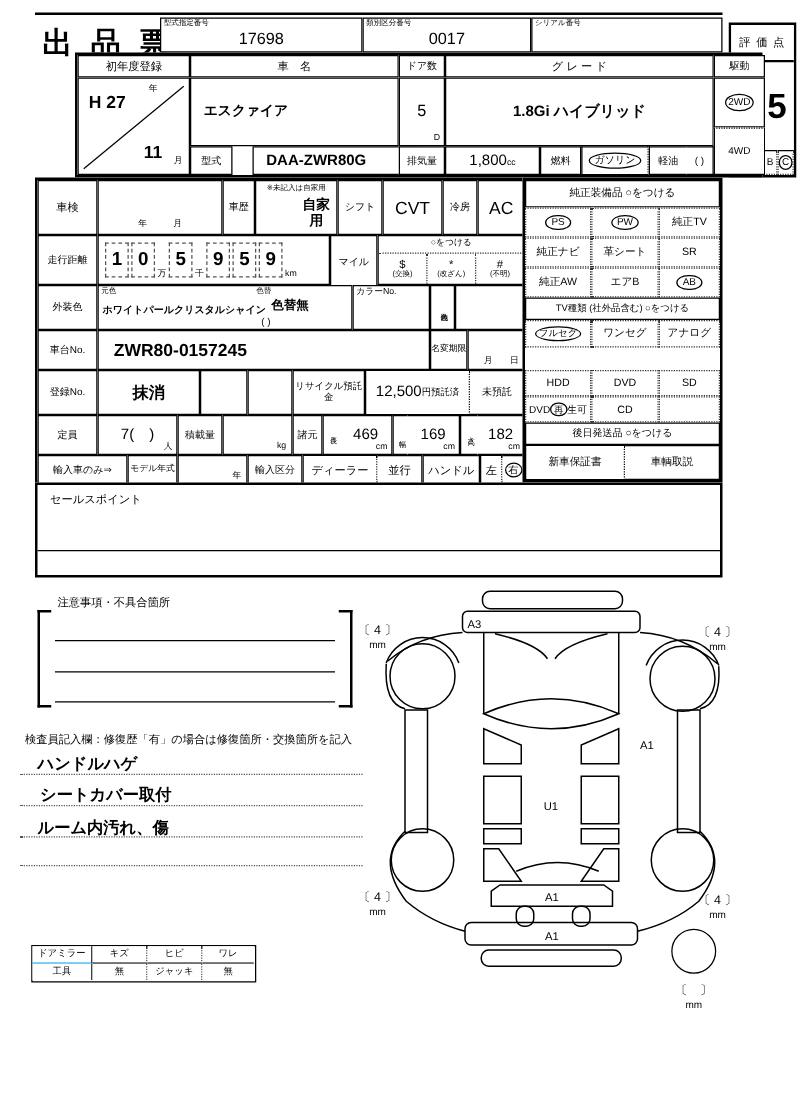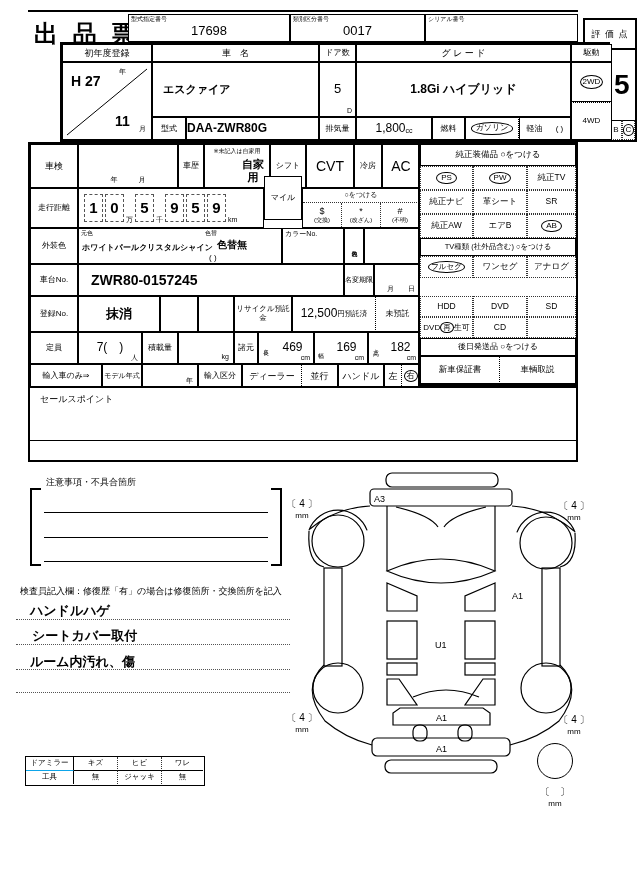--- a/index.html
+++ b/index.html
@@ -79,21 +79,21 @@
       <span>5</span>
       <span class="bot-right">D</span>
     </div>
     <div class="c" style="left:294px;top:18px;width:215px;height:55px;font-size:12px;font-weight:bold;">1.8Gi ハイブリッド</div>
     <div class="c" style="left:509px;top:18px;width:41px;height:40px;font-size:8px;">
       <span class="circ" style="font-size:8px;padding:2px 2px;">2WD</span>
     </div>
     <div class="c" style="left:509px;top:58px;width:41px;height:38px;font-size:8px;border-top-style:dotted;">4WD</div>
 
     <div class="c" style="left:90px;top:73px;width:34px;height:23px;font-size:8px;">型式</div>
-    <div class="c" style="left:124px;top:73px;width:133px;height:23px;justify-content:flex-start;padding-left:0;font-size:12px;font-weight:bold;">DAA-ZWR80G</div>
+    <div class="c" style="left:140px;top:73px;width:133px;height:23px;justify-content:flex-start;padding-left:10px;font-size:12px;font-weight:bold;">DAA-ZWR80G</div>
     <div class="c" style="left:257px;top:73px;width:37px;height:23px;font-size:8px;">排気量</div>
     <div class="c" style="left:294px;top:73px;width:76px;height:23px;">
       <span style="font-size:12px;">1,800</span>
       <span style="font-size:7px;margin-top:6px;">cc</span>
     </div>
     <div class="c" style="left:370px;top:73px;width:33px;height:23px;font-size:8px;">燃料</div>
     <div class="c" style="left:403px;top:73px;width:54px;height:23px;border-right-style:dotted;">
       <span class="circ" style="font-size:8px;">ガソリン</span>
     </div>
     <div class="c" style="left:457px;top:73px;width:30px;height:23px;font-size:8px;border-right:none;">軽油</div>
@@ -119,21 +119,21 @@
       <span class="digit">1</span>
       <span class="digit">0</span>
       <span class="dunit">万</span>
       <span class="digit">5</span>
       <span class="dunit">千</span>
       <span class="digit">9</span>
       <span class="digit">5</span>
       <span class="digit">9</span>
       <span class="dunit">km</span>
     </div>
-    <div class="c" style="left:234px;top:32px;width:38px;height:44px;font-size:8px;">マイル</div>
+    <div class="c" style="left:234px;top:44px;width:38px;height:44px;font-size:8px;">マイル</div>
     <div class="c" style="left:272px;top:44px;width:118px;height:40px;padding:0;flex-direction:column;">
       <div style="width:100%;height:13px;border-bottom:1px dotted #333;font-size:7px;display:flex;align-items:center;justify-content:center;">○をつける</div>
       <div style="width:100%;flex:1;display:flex;">
         <div style="flex:1;border-right:1px dotted #333;display:flex;flex-direction:column;align-items:center;justify-content:center;">
           <span style="font-size:9px;">$</span>
           <span class="tiny">(交換)</span>
         </div>
         <div style="flex:1;border-right:1px dotted #333;display:flex;flex-direction:column;align-items:center;justify-content:center;">
           <span style="font-size:9px;">*</span>
           <span class="tiny">(改ざん)</span>

